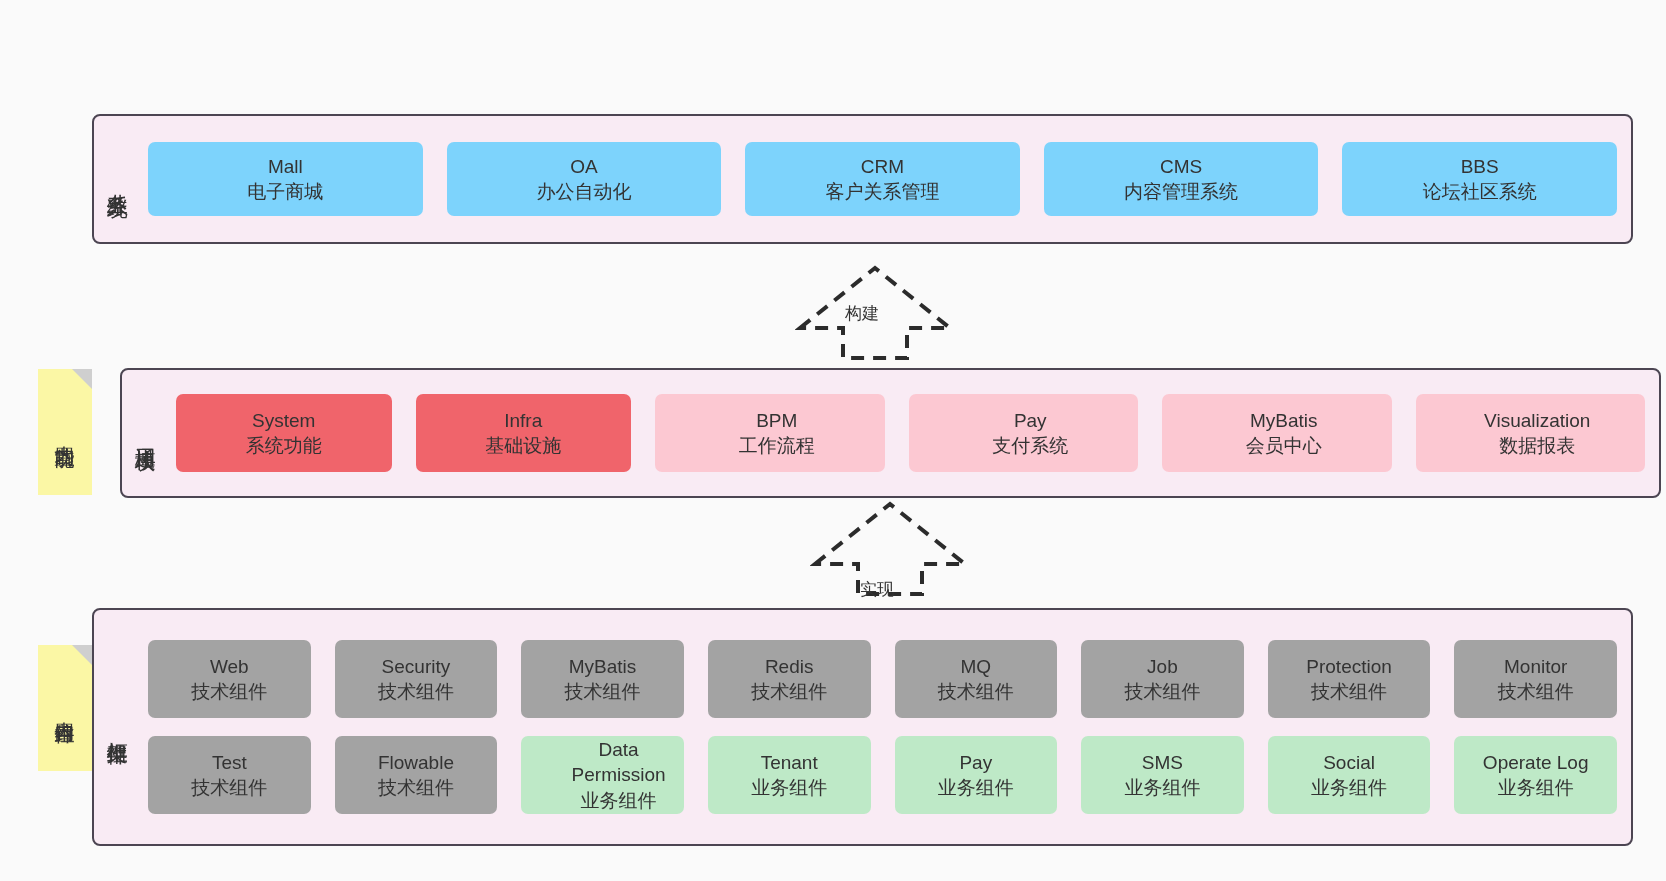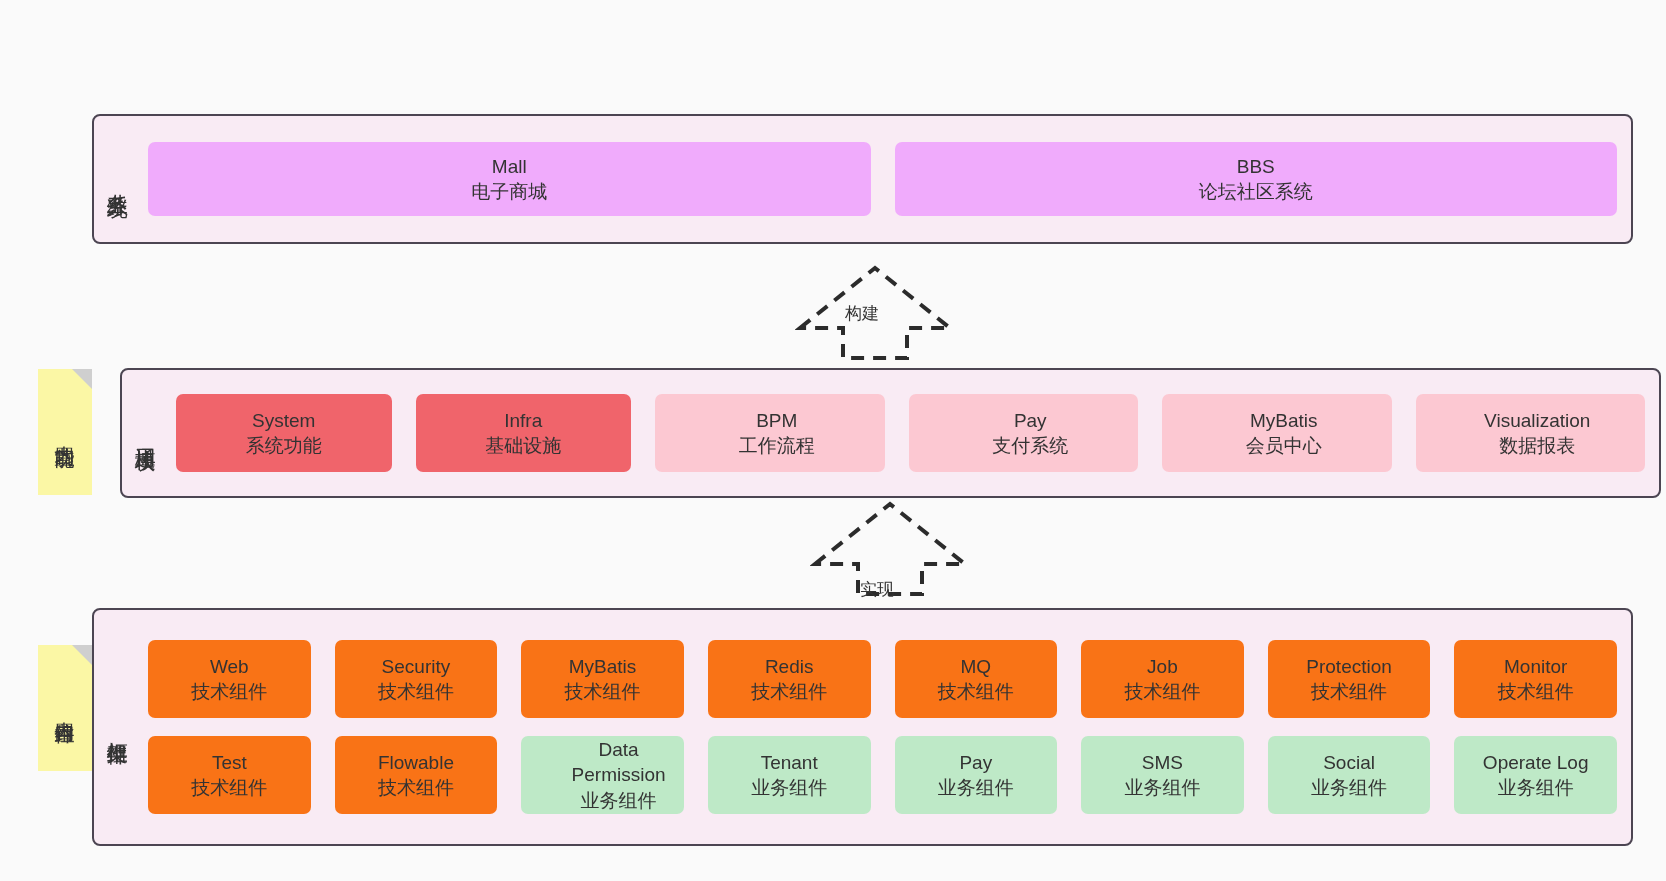--- a/index.html
+++ b/index.html
@@ -72,24 +72,24 @@
     text-align: center;
     font-size: 19px;
     line-height: 1.33;
     color: #333333;
     padding: 4px 2px;
   }
   .node .line { display: block; white-space: nowrap; }
   .node.multi .line { white-space: normal; margin-left: 32px; }
 
   
-  .c-blue       { background: #f0abfc; }
+  .c-blue       { background: #7dd3fc; }
   .c-red        { background: #f0646b; }
   .c-pink       { background: #fcc8d2; padding-left: 16px; }
-  .c-green      { background: #f97316; }
+  .c-green      { background: #a3a3a3; }
   .c-lightgreen { background: #bee9c7; }
 
   
   #layer-business { left: 92px;  top: 114px; width: 1541px; height: 130px; }
   #layer-common   { left: 92px;  top: 368px; width: 1541px; height: 130px; margin-left: 28px; }
   #layer-frame    { left: 92px;  top: 608px; width: 1541px; height: 238px; }
 
   #layer-business .node { height: 74px; }
   #layer-common   .node { height: 78px; }
   #layer-frame    .node { height: 78px; }
@@ -148,20 +148,32 @@
 
   <div class="layer" id="layer-business">
     <div class="layer-title">业务系统</div>
     <div class="layer-body">
       <div class="row">
         <div class="node c-blue">
           <span class="line">Mall</span>
           <span class="line">电子商城</span>
         </div>
         <div class="node c-blue">
+          <span class="line">OA</span>
+          <span class="line">办公自动化</span>
+        </div>
+        <div class="node c-blue">
+          <span class="line">CRM</span>
+          <span class="line">客户关系管理</span>
+        </div>
+        <div class="node c-blue">
+          <span class="line">CMS</span>
+          <span class="line">内容管理系统</span>
+        </div>
+        <div class="node c-blue">
           <span class="line">BBS</span>
           <span class="line">论坛社区系统</span>
         </div>
       </div>
     </div>
   </div>
 
   <div class="arrow-wrap" id="arrow-build">
     <svg width="160" height="98" viewBox="0 0 160 98">
       <path d="M 5 66 L 80 6 L 155 66 L 112 66 L 112 96 L 48 96 L 48 66 Z" fill="none" stroke="#2b2b2b" stroke-width="4" stroke-dasharray="13 9" stroke-linejoin="miter"></path>

